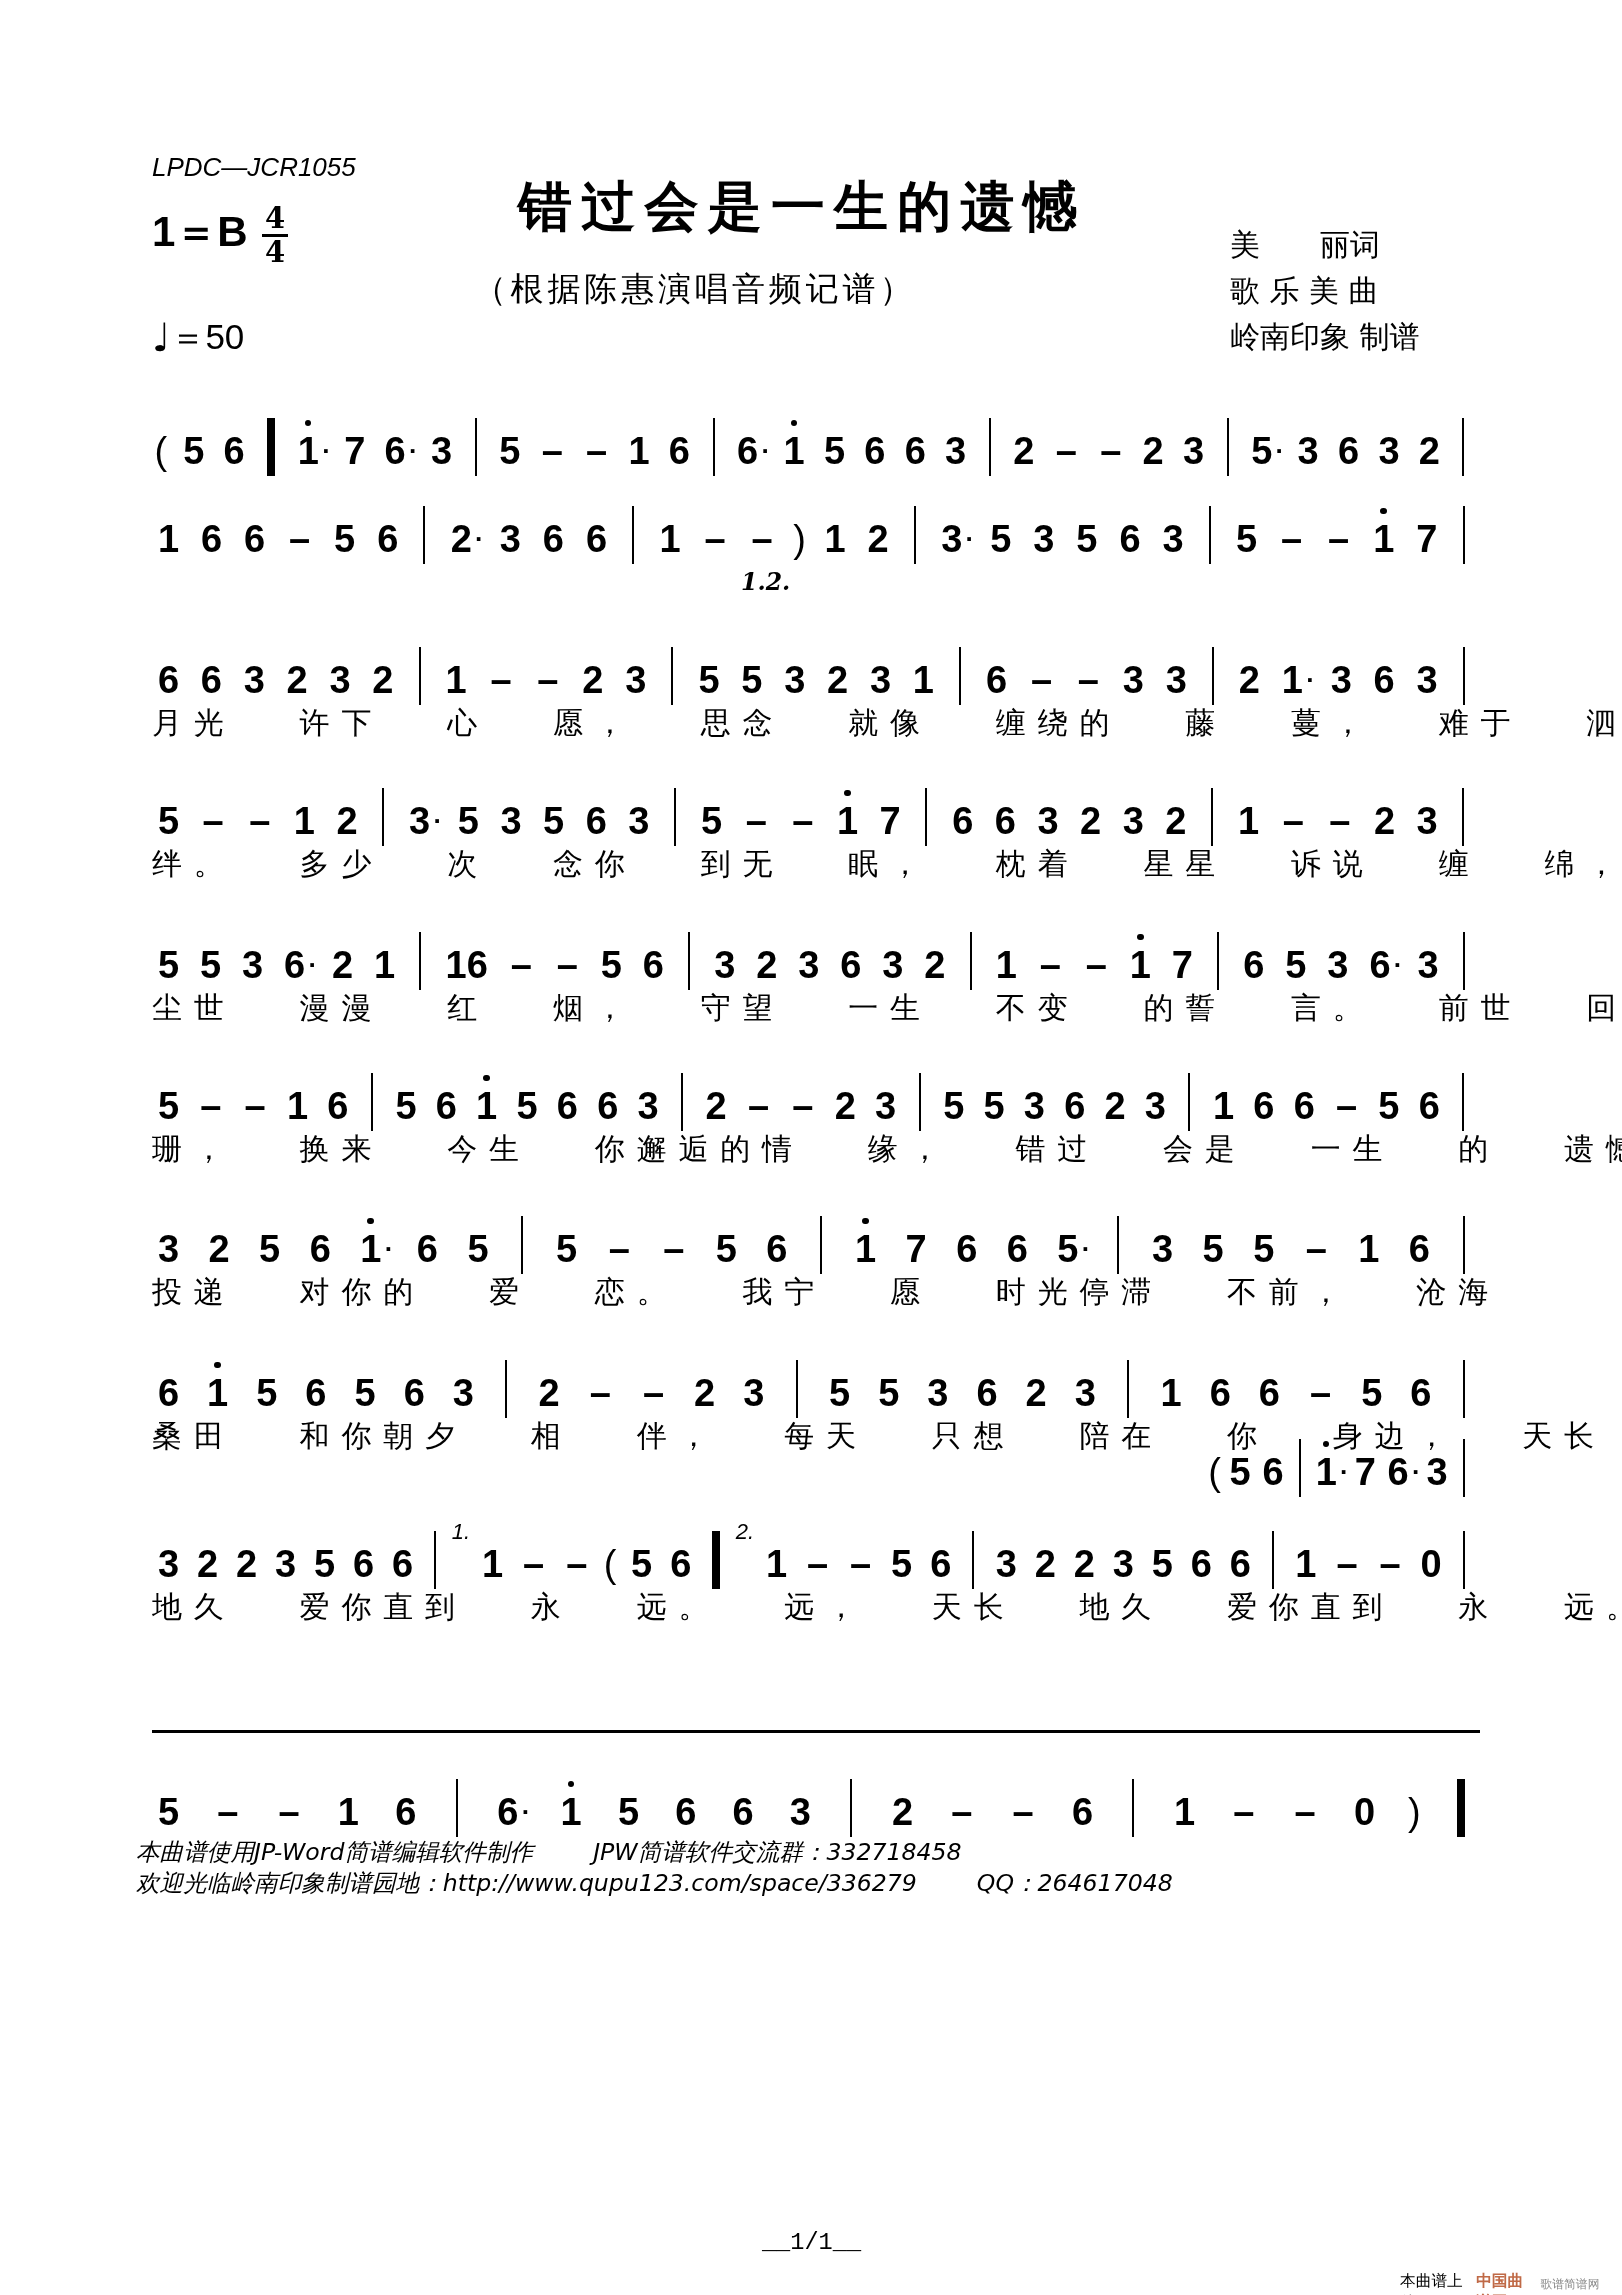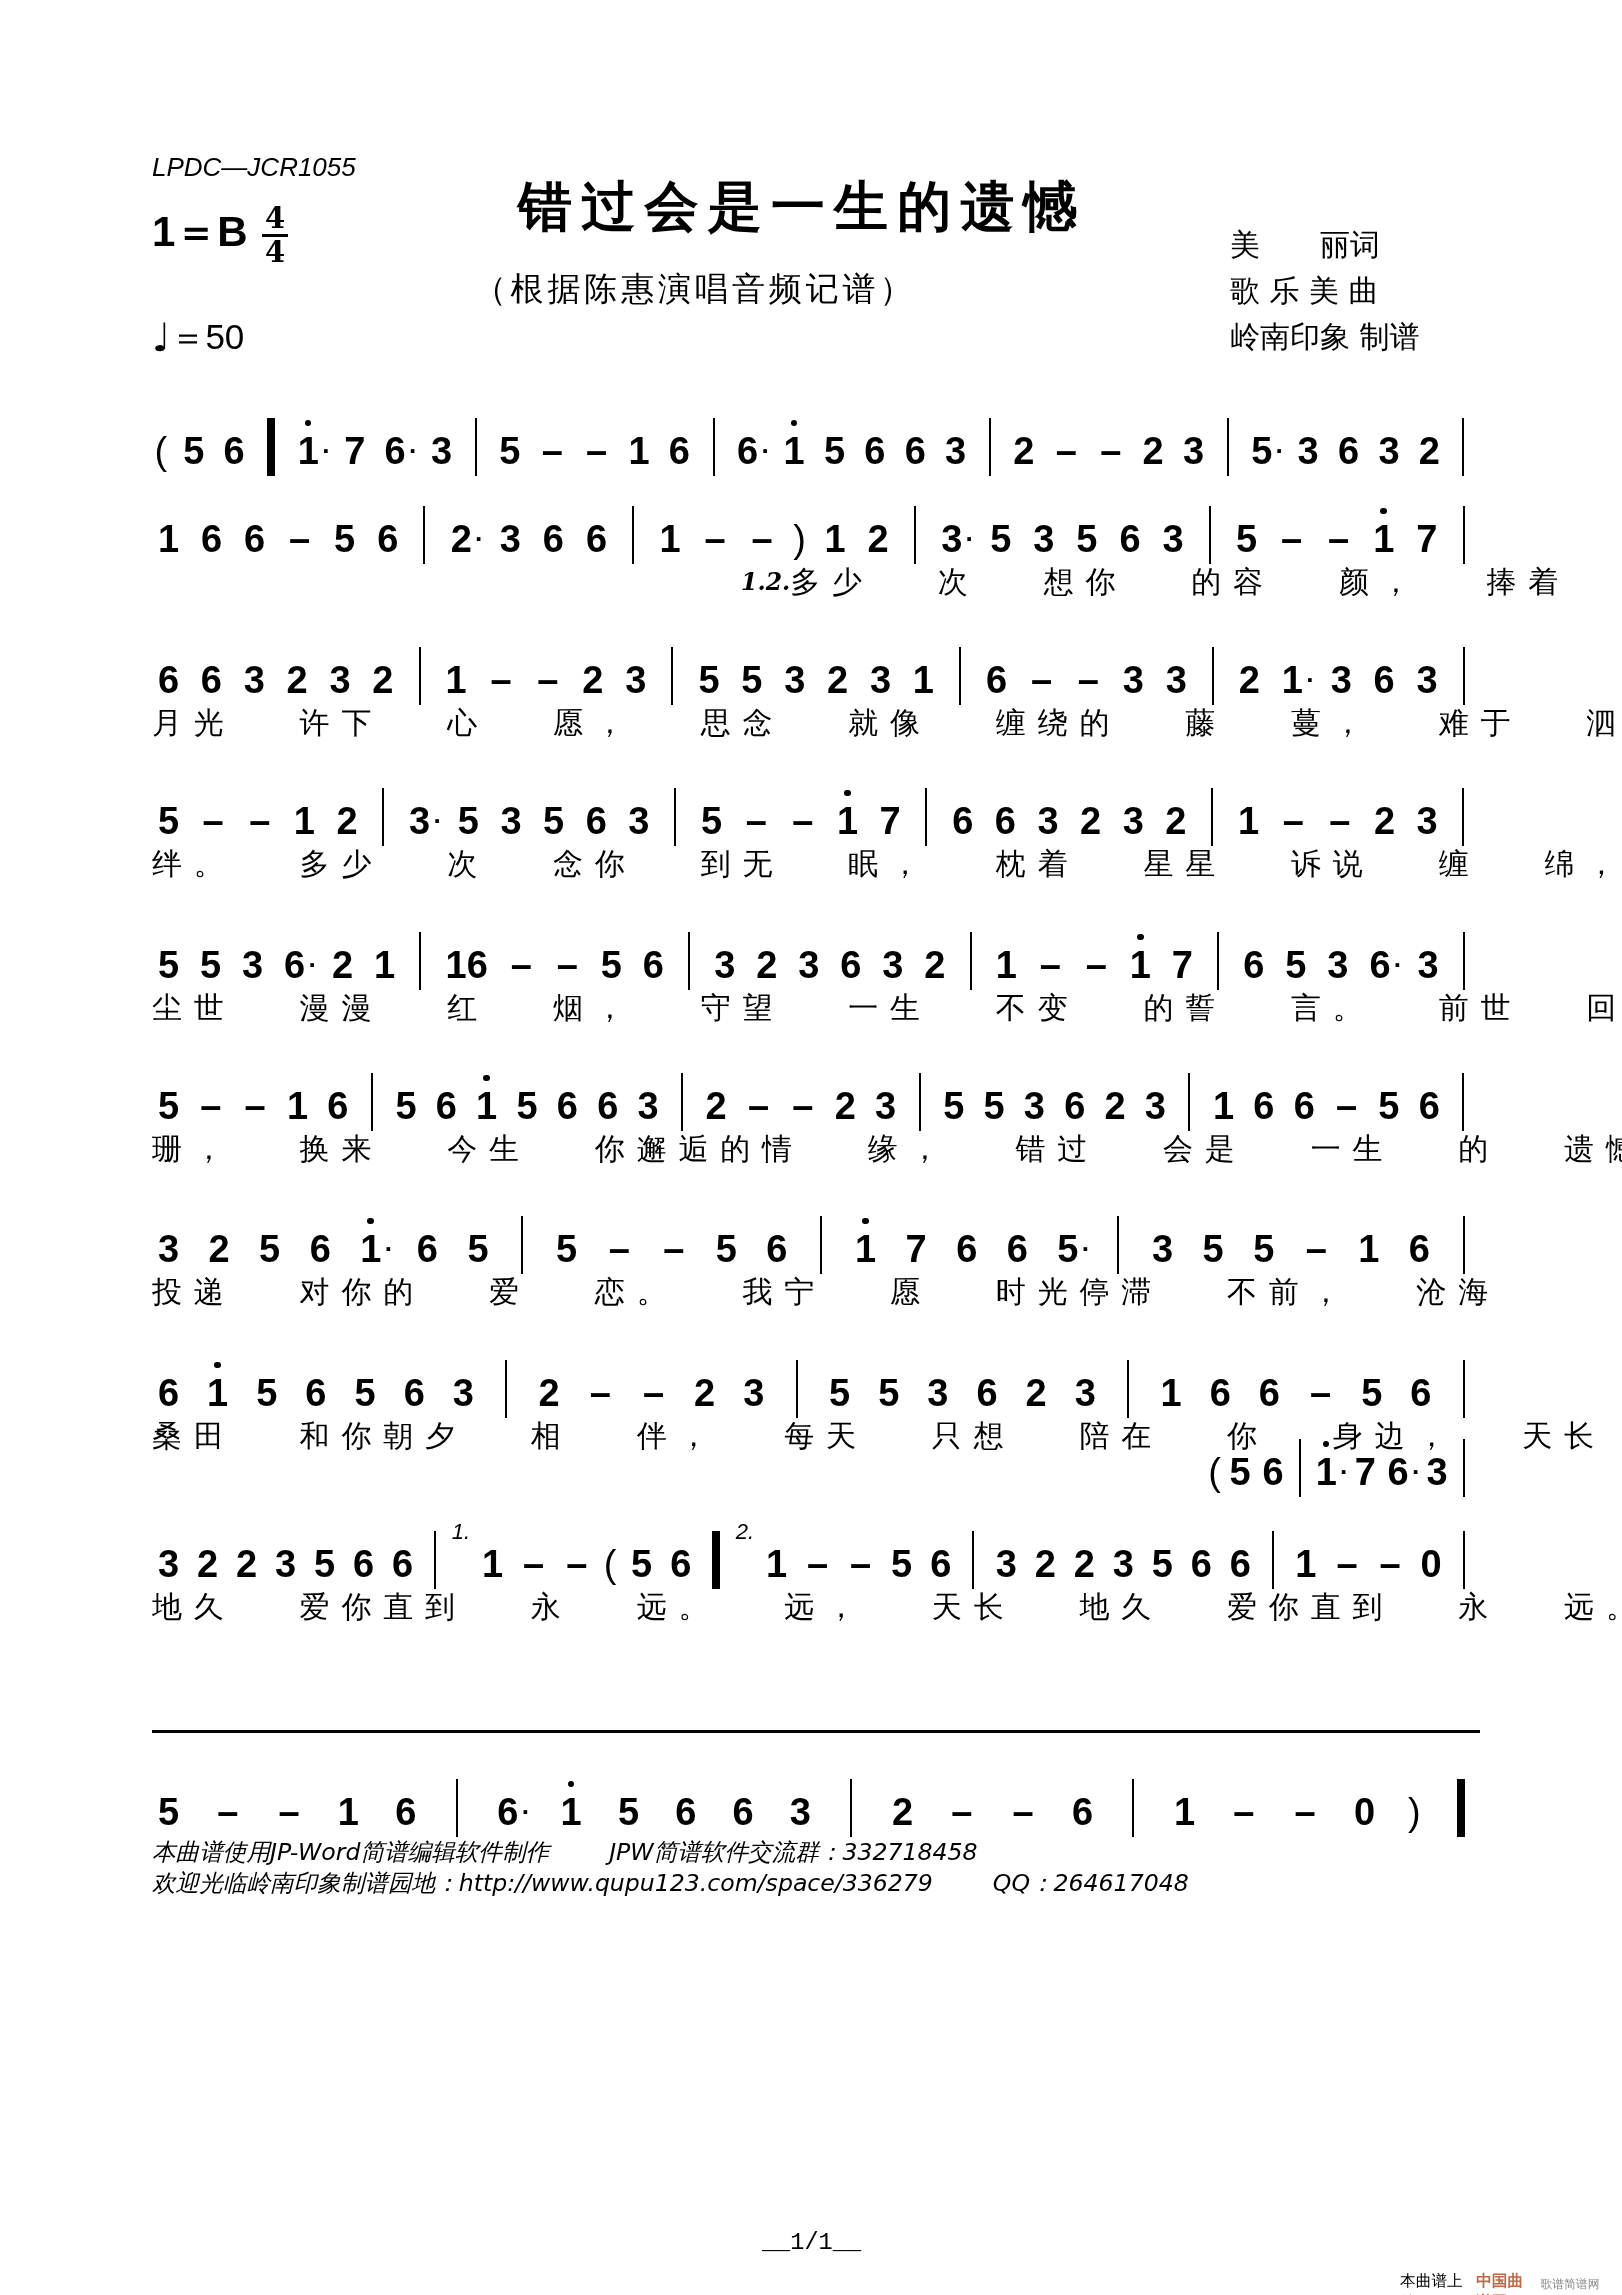--- a/index.html
+++ b/index.html
@@ -22,21 +22,21 @@
   .note .hi{position:absolute;top:7.9px;left:50%;width:6.5px;height:6.5px;margin-left:-3.3px;border-radius:50%;background:#000;}
   .dot{font-size:26px;margin-left:-2.6px;}
   .dash{padding:0 7.9px;}
   .bar{width:2px;height:58px;background:#000;margin:0 9.2px;align-self:flex-end;margin-bottom:-5.2px;}
   .bar.rep{width:7.9px;border-right:2px solid #000;background:#000;box-sizing:border-box;}
   .paren{font-weight:normal;font-size:38px;padding:0 2.6px;}
   .lyr{display:flex;font-family:"DejaVu Sans",sans-serif;font-size:30px;height:46px;align-items:center;letter-spacing:11.8px;white-space:pre;}
   .lyr .v{font-style:italic;letter-spacing:0;font-family:"DejaVu Serif",serif;font-size:23.6px;font-weight:bold;}
   .coda-line{position:absolute;left:152px;width:1328px;top:1730px;border-top:3.3px solid #000;}
 
-  .footer{left:152px;top:1837px;font-style:italic;font-size:23.6px;line-height:31px;font-family:"DejaVu Sans",sans-serif;}
+  .footer{left:136px;top:1837px;font-style:italic;font-size:23.6px;line-height:31px;font-family:"DejaVu Sans",sans-serif;}
   .footer span{white-space:pre;}
   .page{left:0;width:1623px;top:2229px;text-align:center;font-family:"Liberation Mono",monospace;font-size:23.6px;}
   .wm{left:1400px;top:2271px;font-size:15.7px;display:flex;gap:5.2px;align-items:center;}
   .wm .brand{color:#c06a47;font-weight:bold;}
   .wm .site{color:#888;font-size:11.8px;}
 </style>
 </head>
 <body>
 
 <div class="abs code">LPDC—JCR1055</div>
@@ -312,21 +312,21 @@
             <span>1</span>
           </span>
         </span>
         <span class="tok">
           <span class="note">
             <span>7</span>
           </span>
         </span>
         <span class="bar"></span>
       </div>
-      <div class="lyr" style="padding-left: 589px;"><span class="v">1.2.</span><span>多少   次   想你   的容   颜，   捧着</span></div>
+      <div class="lyr" style="padding-left: 589px;"><span class="v">1.2.</span></div>
     </div>
     <div class="sys" style="top: 628px;">
       <div class="row" style="justify-content: space-between;">
         <span class="tok">
           <span class="note">
             <span>6</span>
           </span>
         </span>
         <span class="tok">
           <span class="note">

